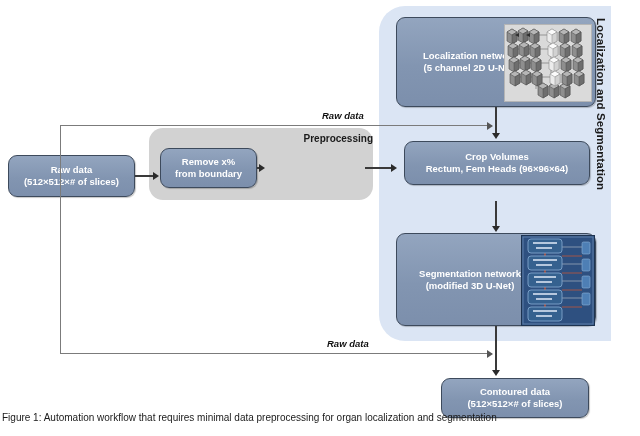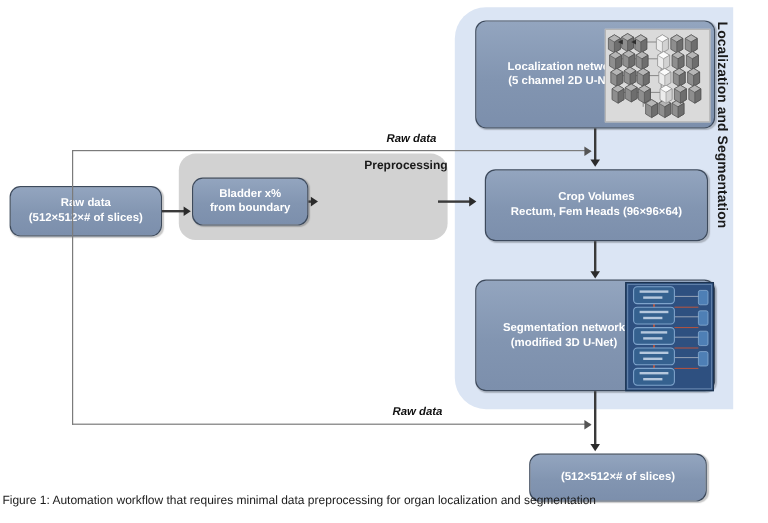--- a/index.html
+++ b/index.html
@@ -87,21 +87,21 @@
     padding: 2px 4px;
   }
   .box .lines { width: 100%; }
   .box .lines div { white-space: nowrap; }
 
   #box-rawdata   { left: 8px;   top: 155px; width: 127px; height: 42px; }
   #box-remove    { left: 160px; top: 148px; width: 97px;  height: 40px; }
   #box-downsize  { left: 265px; top: 148px; width: 100px; height: 40px; }
   #box-localize  { left: 396px; top: 17px;  width: 200px; height: 90px;
                    justify-content: flex-start; }
-  #box-crop      { left: 404px; top: 141px; width: 186px; height: 60px; }
+  #box-crop      { left: 404px; top: 141px; width: 186px; height: 44px; }
   #box-segment   { left: 396px; top: 233px; width: 200px; height: 93px;
                    justify-content: flex-start; }
   #box-contoured { left: 441px; top: 378px; width: 148px; height: 40px; }
 
   #box-localize .lines,
   #box-segment .lines { padding-left: 10px; text-align: center; width: 118px; }
 
   
   .thumb {
     position: absolute;
@@ -208,21 +208,21 @@
 
   <div class="box" id="box-rawdata">
     <div class="lines">
       <div>Raw data</div>
       <div>(512×512×# of slices)</div>
     </div>
   </div>
 
   <div class="box" id="box-remove">
     <div class="lines">
-      <div>Bladder x%</div>
+      <div>Remove x%</div>
       <div>from boundary</div>
     </div>
   </div>
 
 
   <div class="box" id="box-localize">
     <div class="lines">
       <div>Localization network</div>
       <div>(5 channel 2D U-Net)</div>
     </div>
@@ -237,20 +237,21 @@
 
   <div class="box" id="box-segment">
     <div class="lines">
       <div>Segmentation network</div>
       <div>(modified 3D U-Net)</div>
     </div>
   </div>
 
   <div class="box" id="box-contoured">
     <div class="lines">
+      <div>Contoured data</div>
       <div>(512×512×# of slices)</div>
     </div>
   </div>
 
   <div class="thumb" id="thumb-unet2d">
     <svg width="86" height="76" viewBox="0 0 86 76" xmlns="http://www.w3.org/2000/svg">
       <defs>
         <g id="cube">
           <polygon points="0,3 5,0 10,3 10,12 5,15 0,12" fill="#8e8e8e" stroke="#4c4c4c" stroke-width="0.6"></polygon>
           <polygon points="0,3 5,0 10,3 5,6" fill="#b6b6b6" stroke="#4c4c4c" stroke-width="0.5"></polygon>

